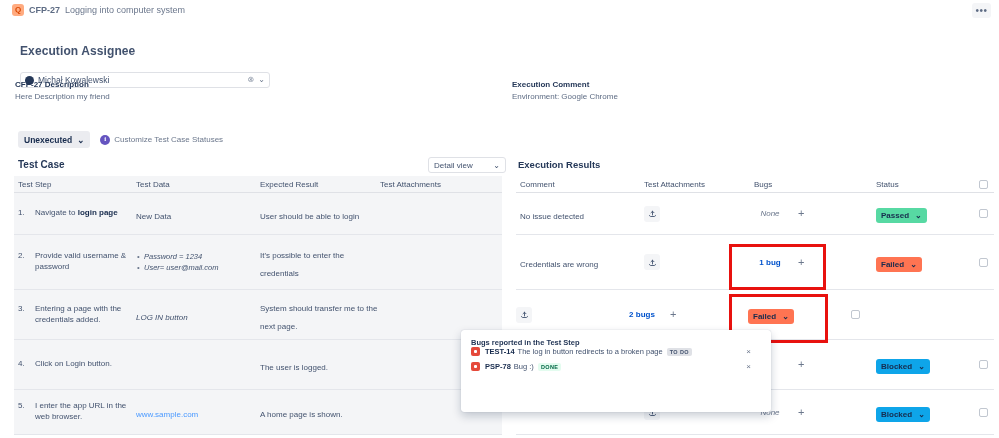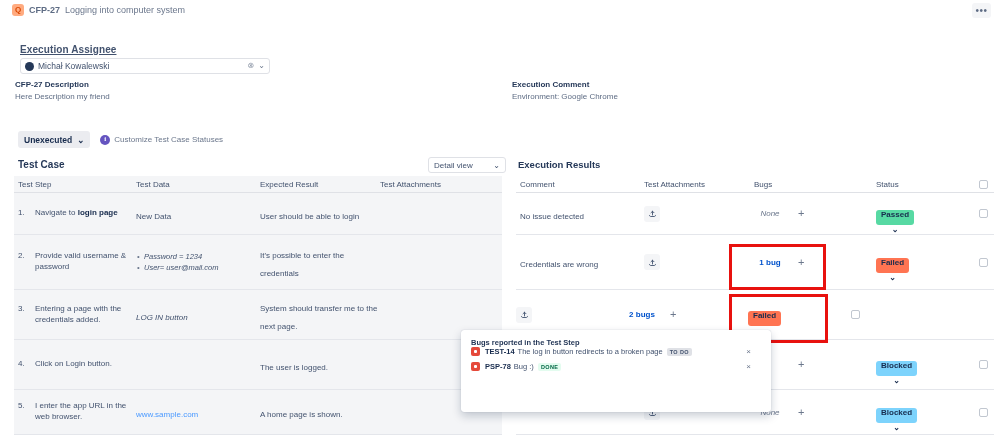--- a/index.html
+++ b/index.html
@@ -31,21 +31,21 @@
   }
 
   
   .page-title {
     position:absolute; left:12px; top:18px;
     font-size:17px; font-weight:600; color:#253858; letter-spacing:-0.2px;
   }
 
   
   .assignee-wrap { position:absolute; left:20px; top:44px; width:250px; }
-  .field-label { font-size:10px; font-weight:700; color:#42526e; margin-bottom:3px; letter-spacing:0.1px;text-decoration:underline; }
+  .field-label { font-size:12px; font-weight:700; color:#42526e; margin-bottom:14px; letter-spacing:0.1px; }
   .assignee-box {
     height:16px; border:1px solid #dfe1e6; border-radius:3px; background:#fff;
     display:flex; align-items:center; padding:0 4px; gap:4px;
   }
   .avatar { width:9px; height:9px; border-radius:50%; background:#253858; flex:0 0 auto; }
   .assignee-name { font-size:8.5px; color:#42526e; flex:1; }
   .clear-icon { font-size:8px; color:#8993a4; line-height:1; }
   .chev { font-size:8px; color:#6b778c; line-height:1; }
 
   
@@ -113,25 +113,25 @@
     width:16px; height:16px; background:#f4f5f7; border-radius:3px;
     display:flex; align-items:center; justify-content:center; color:#42526e;
   }
   .bug-none { font-size:8px; color:#6b778c; font-style:italic; width:32px; text-align:center; }
   .bug-link { font-size:8px; color:#0052cc; font-weight:700; width:32px; text-align:center; }
   .plus { font-size:11px; color:#6b778c; line-height:1; }
   .chk { width:9px; height:9px; border:1px solid #c1c7d0; border-radius:2px; background:#fff; }
   .badge {
     height:15px; border-radius:3px; padding:0 5px;
     display:inline-flex; align-items:center; gap:6px;
-    font-size:8px; font-weight:700; color:#172b4d;flex-direction:column;
+    font-size:8px; font-weight:700; color:#172b4d;
   }
   .badge.passed  { background:#57d9a3; }
   .badge.failed  { background:#ff7452; }
-  .badge.blocked { background:#7dd3fc; }
+  .badge.blocked { background:#0ea5e9; }
 
   
   .hl { position:absolute; border:3px solid #e8110e; pointer-events:none; }
 
   
   .popup {
     position:absolute; left:461px; top:330px; width:310px; height:82px;
     background:#fff; border-radius:3px;
     box-shadow:0 4px 10px rgba(9,30,66,0.22), 0 0 1px rgba(9,30,66,0.28);
     padding:8px 10px;

